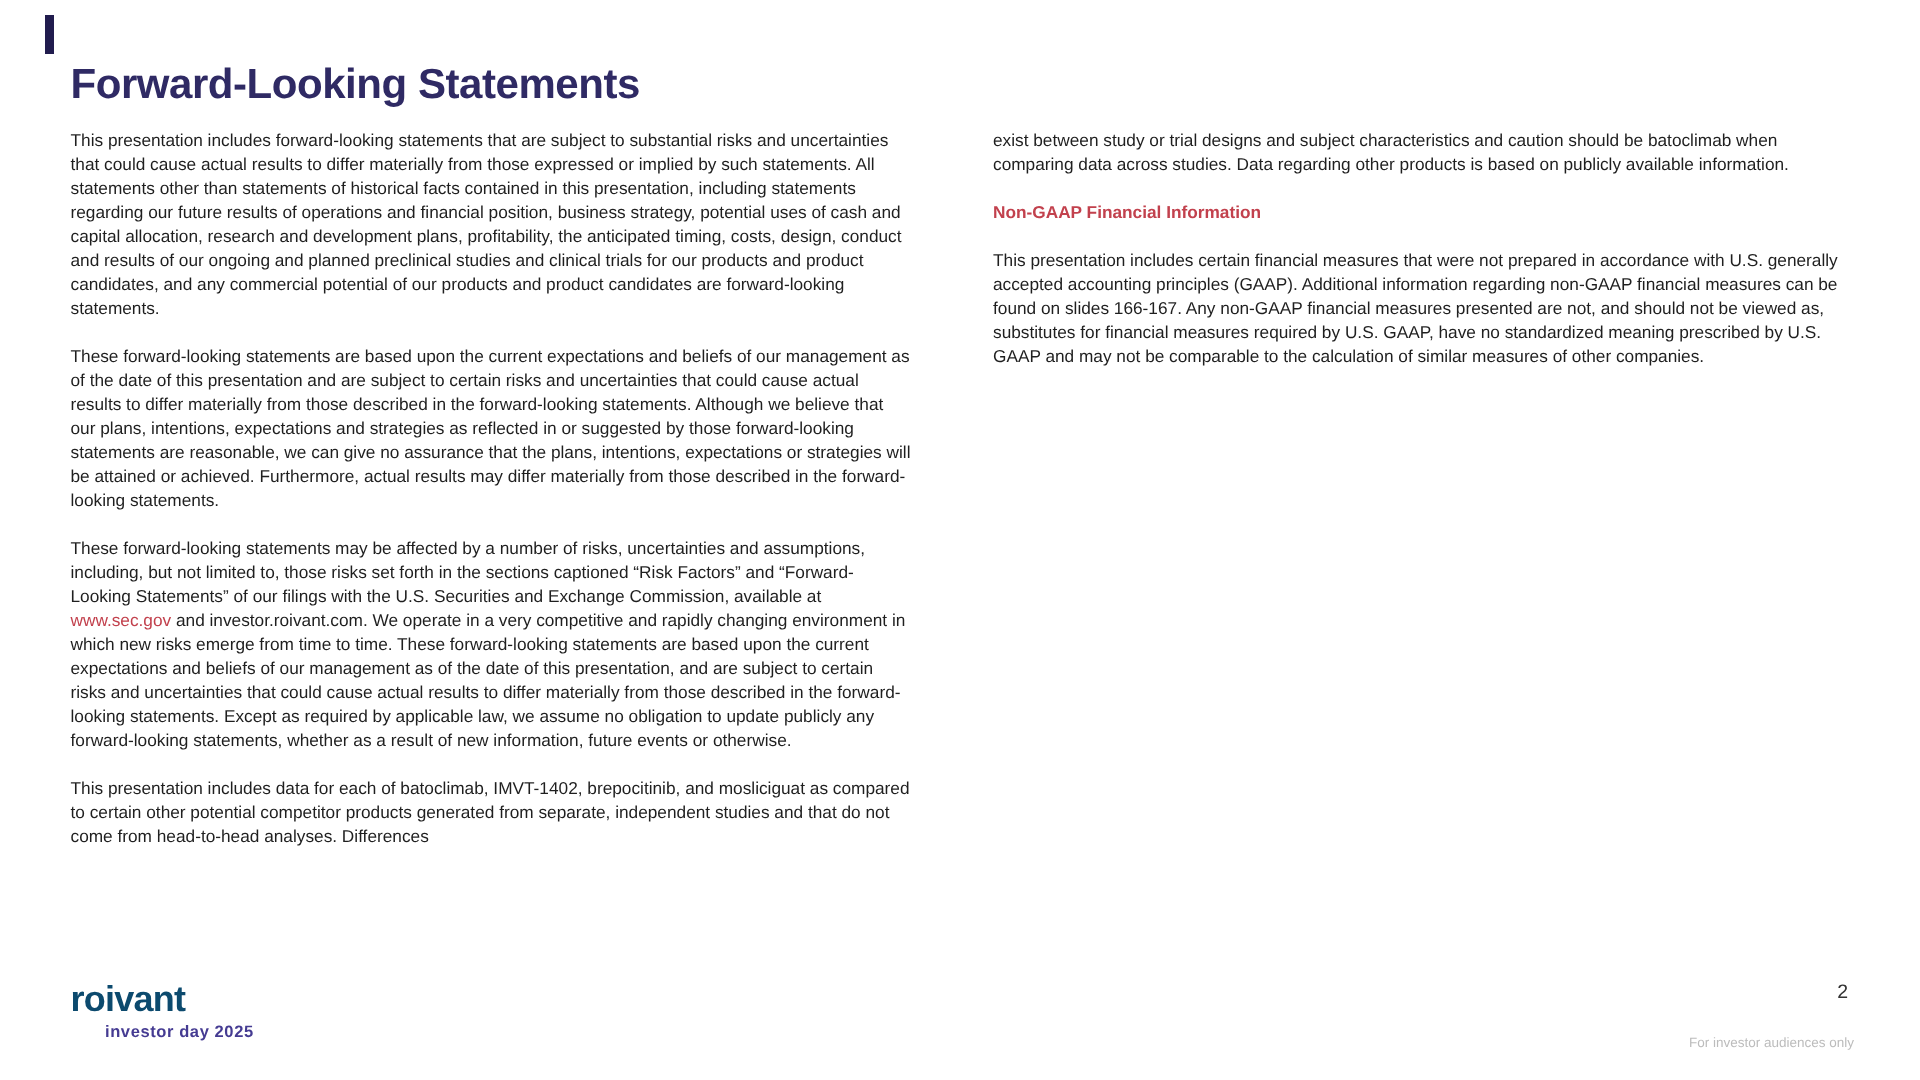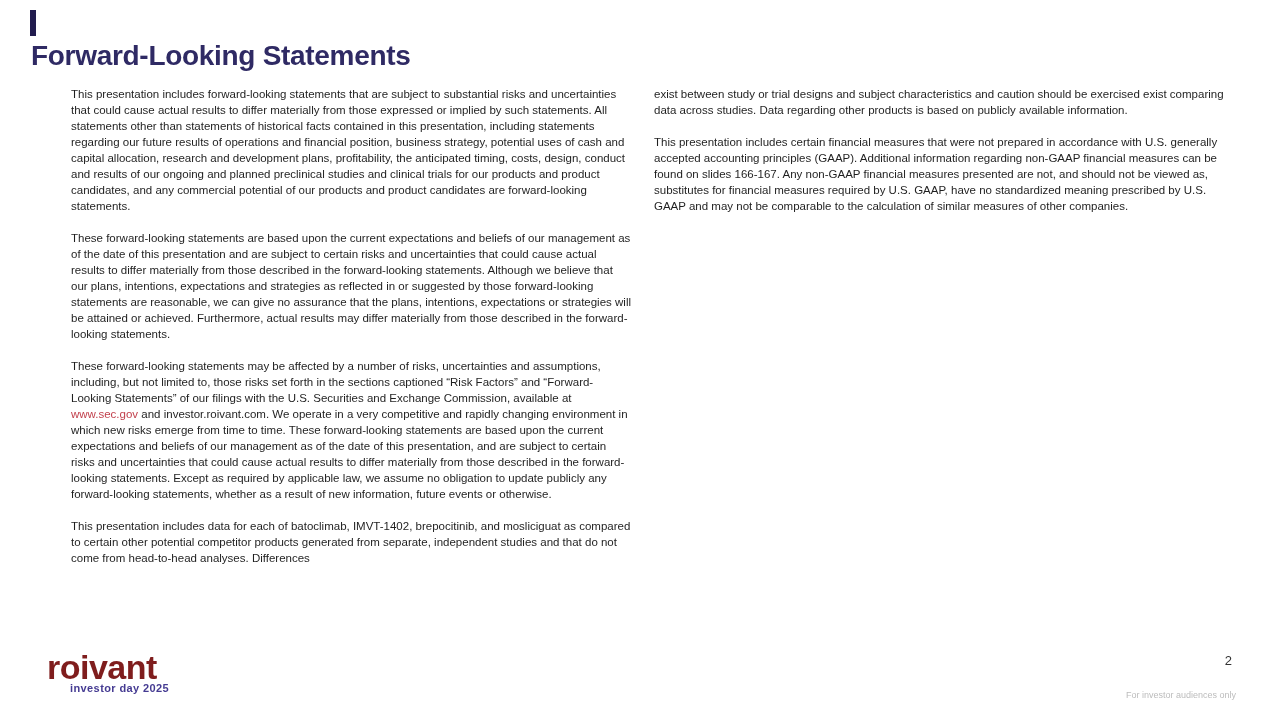--- a/index.html
+++ b/index.html
@@ -15,34 +15,33 @@
   .top-mark {
     position: absolute;
     left: 30px;
     top: 10px;
     width: 6px;
     height: 26px;
     background: #211c4e;
   }
   .title {
     position: absolute;
-    left: 31px;
+    left: 47px;
     top: 40px;
     font-size: 28px;
     font-weight: bold;
     letter-spacing: -0.3px;
     color: #2f2a64;
   }
   .columns {
     position: absolute;
     left: 47px;
     top: 86px;
     display: flex;
-    gap: 23px;
-    margin-left: 24px;
+    gap: 55px;
   }
   .col-left  { width: 560px; }
   .col-right { width: 572px; }
   .body-text p,
   .body-text .para {
     font-size: 11.5px;
     line-height: 16px;
     margin: 0 0 16px 0;
   }
   .section-heading {
@@ -55,24 +54,24 @@
   a.inline-link {
     color: #c2414d;
     cursor: pointer;
   }
   .logo {
     position: absolute;
     left: 47px;
     bottom: 26px;
   }
   .logo-wordmark {
-    font-size: 34px;
+    font-size: 24px;
     font-weight: 800;
     letter-spacing: -0.5px;
-    color: #7f1d1d;
+    color: #0c4a6e;
     line-height: 26px;
   }
   .logo-subtitle {
     font-size: 11px;
     font-weight: bold;
     letter-spacing: 0.4px;
     color: #453b92;
     margin-top: 2px;
     padding-left: 23px;
   }
@@ -104,21 +103,22 @@
   <div class="columns body-text">
 
     <div class="col-left">
       <p>This presentation includes forward-looking statements that are subject to substantial risks and uncertainties that could cause actual results to differ materially from those expressed or implied by such statements. All statements other than statements of historical facts contained in this presentation, including statements regarding our future results of operations and financial position, business strategy, potential uses of cash and capital allocation, research and development plans, profitability, the anticipated timing, costs, design, conduct and results of our ongoing and planned preclinical studies and clinical trials for our products and product candidates, and any commercial potential of our products and product candidates are forward-looking statements.</p>
       <p>These forward-looking statements are based upon the current expectations and beliefs of our management as of the date of this presentation and are subject to certain risks and uncertainties that could cause actual results to differ materially from those described in the forward-looking statements. Although we believe that our plans, intentions, expectations and strategies as reflected in or suggested by those forward-looking statements are reasonable, we can give no assurance that the plans, intentions, expectations or strategies will be attained or achieved. Furthermore, actual results may differ materially from those described in the forward-looking statements.</p>
       <p class="para"><span>These forward-looking statements may be affected by a number of risks, uncertainties and assumptions, including, but not limited to, those risks set forth in the sections captioned “Risk Factors” and “Forward-Looking Statements” of our filings with the U.S. Securities and Exchange Commission, available at </span><a class="inline-link">www.sec.gov</a><span> and investor.roivant.com. We operate in a very competitive and rapidly changing environment in which new risks emerge from time to time. These forward-looking statements are based upon the current expectations and beliefs of our management as of the date of this presentation, and are subject to certain risks and uncertainties that could cause actual results to differ materially from those described in the forward-looking statements. Except as required by applicable law, we assume no obligation to update publicly any forward-looking statements, whether as a result of new information, future events or otherwise.</span></p>
       <p>This presentation includes data for each of batoclimab, IMVT-1402, brepocitinib, and mosliciguat as compared to certain other potential competitor products generated from separate, independent studies and that do not come from head-to-head analyses. Differences</p>
     </div>
 
     <div class="col-right">
-      <p>exist between study or trial designs and subject characteristics and caution should be exercised exist comparing data across studies. Data regarding other products is based on publicly available information.</p>
+      <p>exist between study or trial designs and subject characteristics and caution should be batoclimab when comparing data across studies. Data regarding other products is based on publicly available information.</p>
+      <div class="section-heading">Non-GAAP Financial Information</div>
       <p>This presentation includes certain financial measures that were not prepared in accordance with U.S. generally accepted accounting principles (GAAP). Additional information regarding non-GAAP financial measures can be found on slides 166-167. Any non-GAAP financial measures presented are not, and should not be viewed as, substitutes for financial measures required by U.S. GAAP, have no standardized meaning prescribed by U.S. GAAP and may not be comparable to the calculation of similar measures of other companies.</p>
     </div>
 
   </div>
 
   <div class="logo">
     <div class="logo-wordmark">roivant</div>
     <div class="logo-subtitle">investor day 2025</div>
   </div>
 

